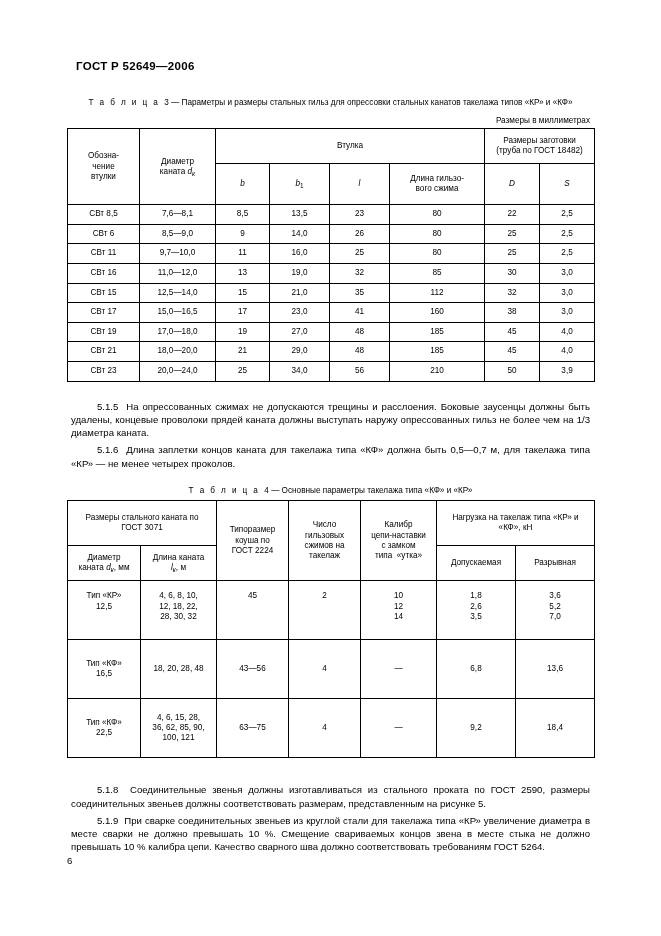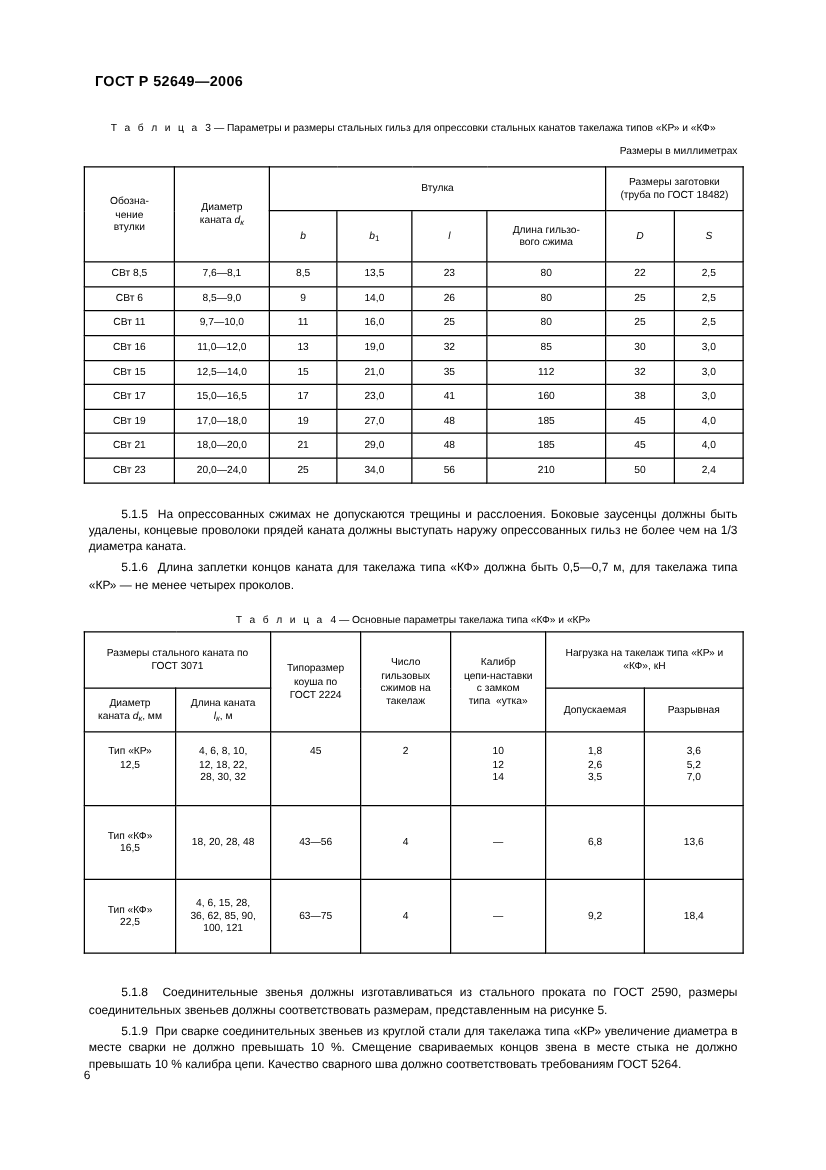--- a/index.html
+++ b/index.html
@@ -46,21 +46,21 @@
     line-height: 12.2px;
     margin: 0 0 3px 0;
     text-align: center;
   }
   .tbl-caption .spaced {
     letter-spacing: 1.9px;
   }
   .units-line {
     font-size: 8.2px;
     text-align: right;
-    margin: 7px 0 8px 0;
+    margin: 7px 0 3px 0;
     padding-right: 4px;
   }
 
   
   table.doc {
     border-collapse: collapse;
     width: 527px;
     table-layout: fixed;
     font-size: 8.2px;
   }
@@ -245,21 +245,21 @@
             <td>4,0</td>
           </tr>
           <tr>
             <td>СВт 23</td>
             <td>20,0—24,0</td>
             <td>25</td>
             <td>34,0</td>
             <td>56</td>
             <td>210</td>
             <td>50</td>
-            <td>2,4</td>
+            <td>3,9</td>
           </tr>
         </tbody>
     </table>
 
     <div class="gap-after-t3"></div>
 
     <div>
       <p class="para">
         <span>5.1.5</span>&nbsp;&nbsp;<span>На опрессованных сжимах не допускаются трещины и расслоения. Боковые заусенцы должны быть удалены, концевые проволоки прядей каната должны выступать наружу опрессованных гильз не более чем на 1/3 диаметра каната.</span>
       </p>

